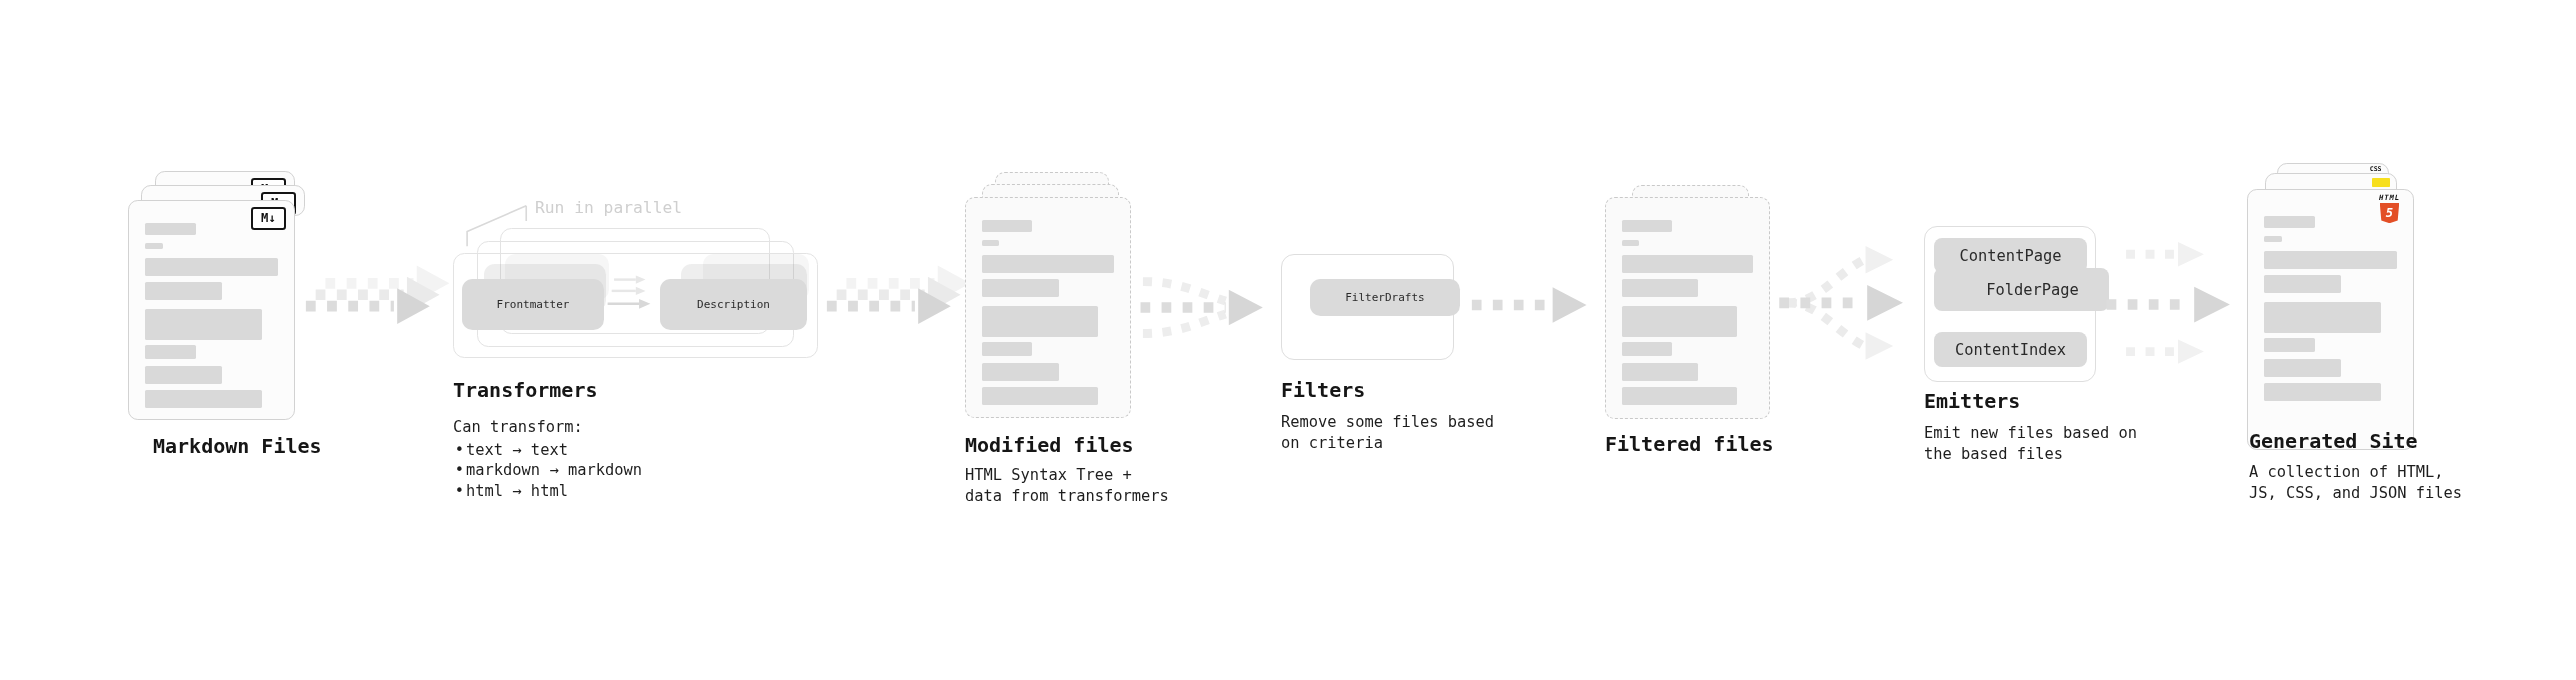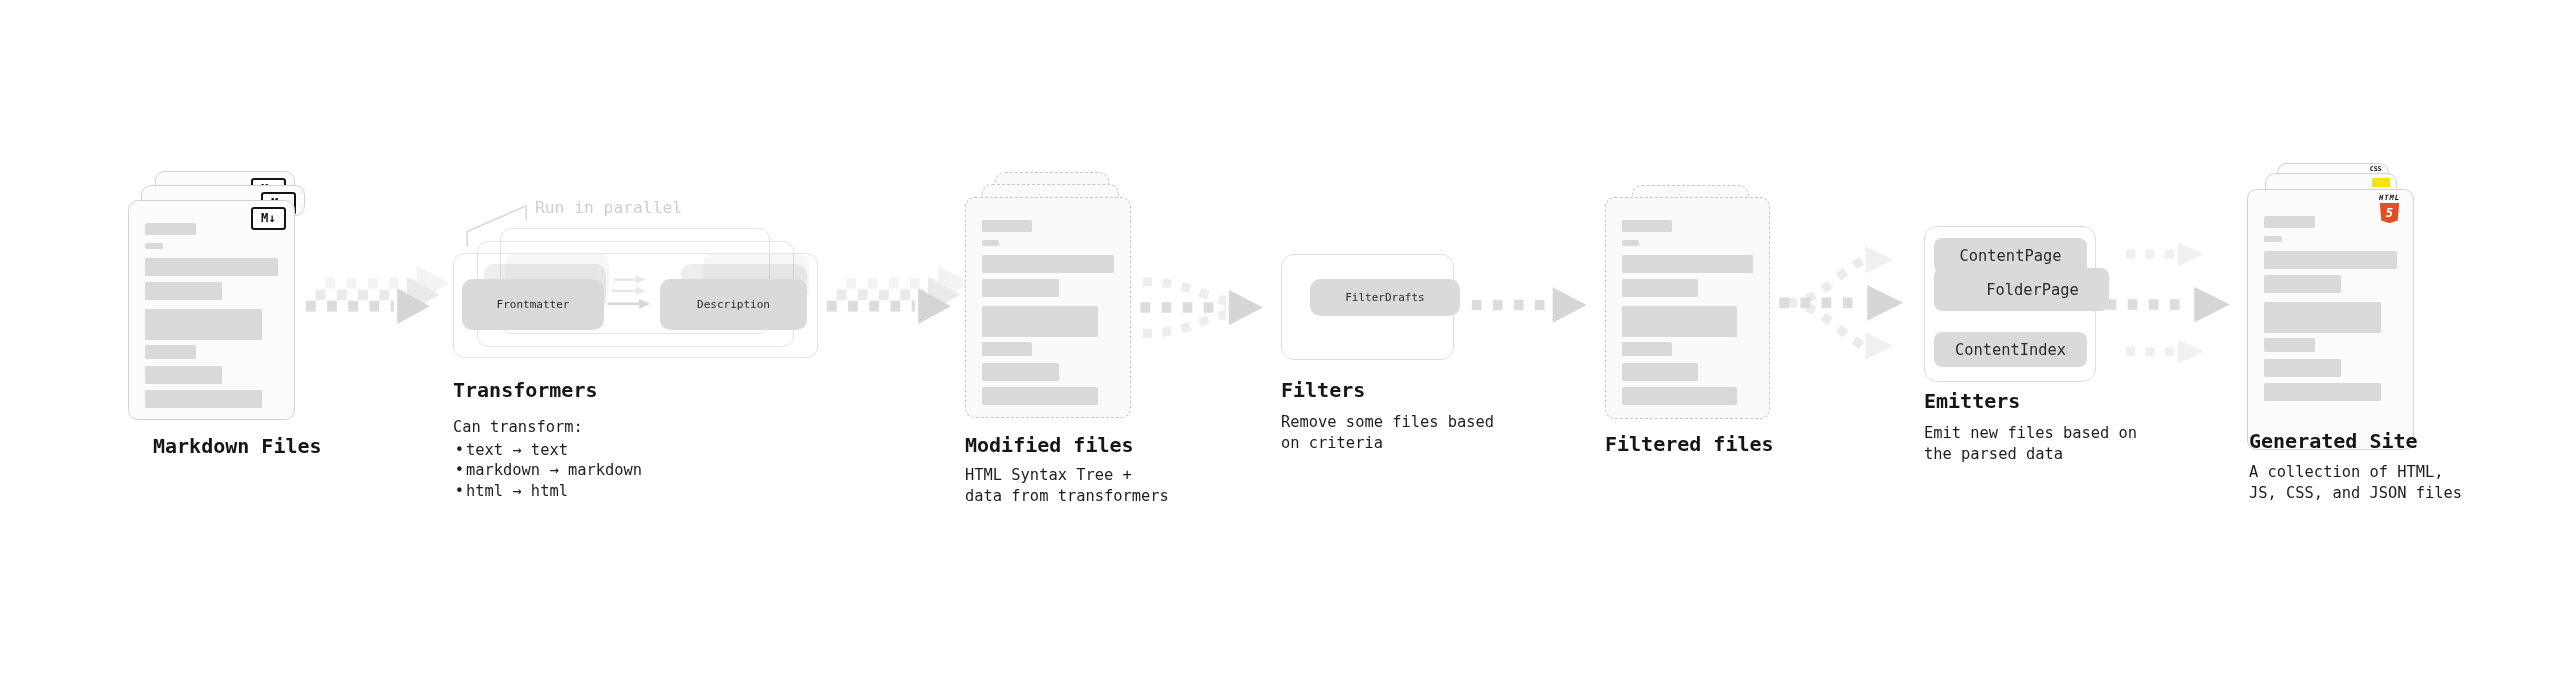--- a/index.html
+++ b/index.html
@@ -216,21 +216,21 @@
   </svg>
 
   <div>
     <div class="panel" style="left:1924px;top:226px;width:172px;height:156px;"></div>
     <div class="pill small" style="left:1934px;top:238px;width:153px;height:35px;">ContentPage</div>
     <div class="pill small" style="left:1934px;top:268px;width:153px;height:43px;padding-left:22px;">FolderPage</div>
     <div class="pill small" style="left:1934px;top:332px;width:153px;height:35px;">ContentIndex</div>
     <div class="title" style="left:1924px;top:389px;">Emitters</div>
     <div class="body" style="left:1924px;top:423px;">
       <div>Emit new files based on</div>
-      <div>the parsed data</div>
+      <div>the based files</div>
     </div>
   </div>
 
   <svg style="left:2103px;top:234px;" width="137" height="133" viewBox="0 0 168 164">
     <line x1="28" y1="25" x2="88" y2="25" stroke="#efefef" stroke-width="11" stroke-dasharray="11 13"></line>
     <polygon points="92,10 92,40 124,25" fill="#f1f1f1"></polygon>
     <line x1="4" y1="87" x2="108" y2="87" stroke="#dcdcdc" stroke-width="13" stroke-dasharray="12 14"></line>
     <polygon points="112,65 112,109 156,87" fill="#d6d6d6"></polygon>
     <line x1="28" y1="145" x2="88" y2="145" stroke="#efefef" stroke-width="11" stroke-dasharray="11 13"></line>
     <polygon points="92,130 92,160 124,145" fill="#f1f1f1"></polygon>

